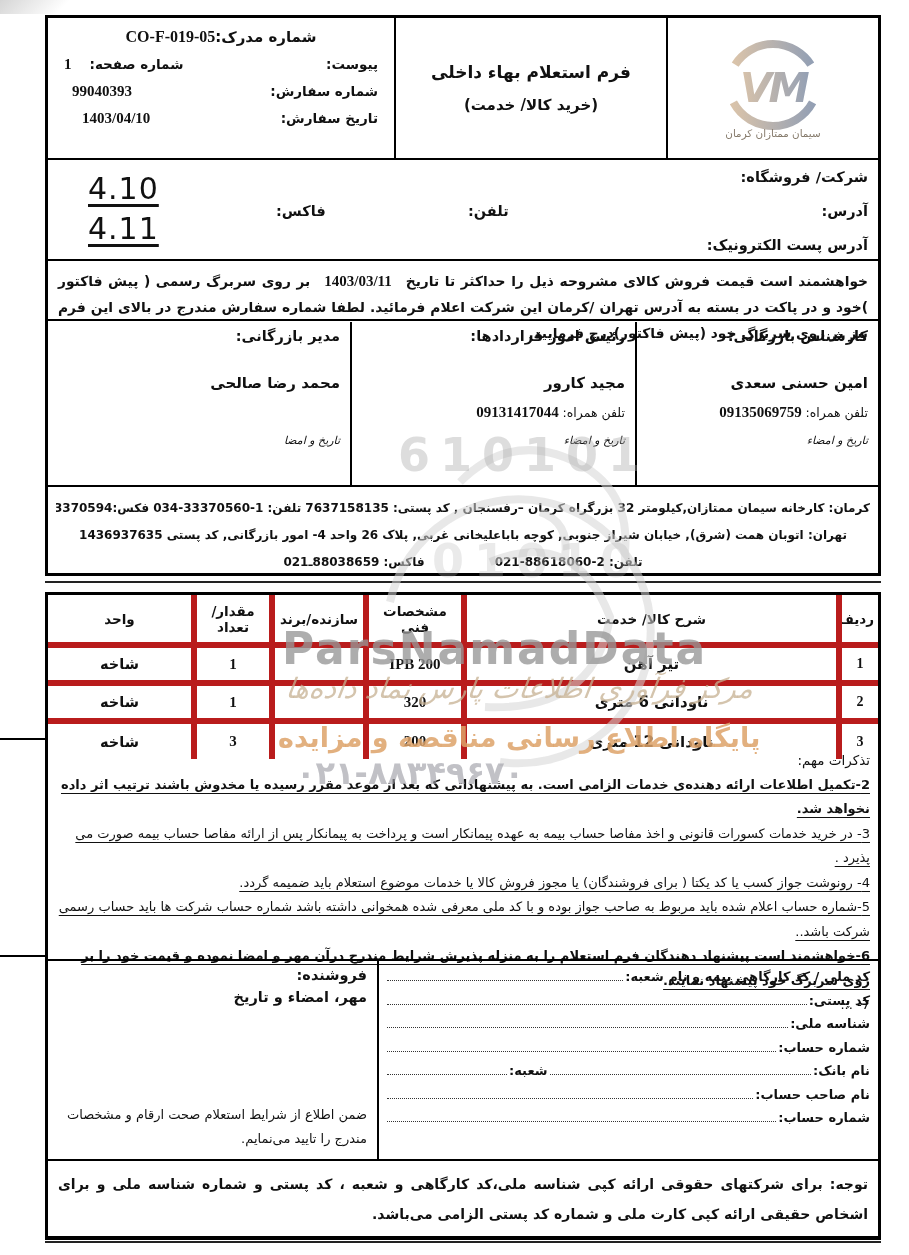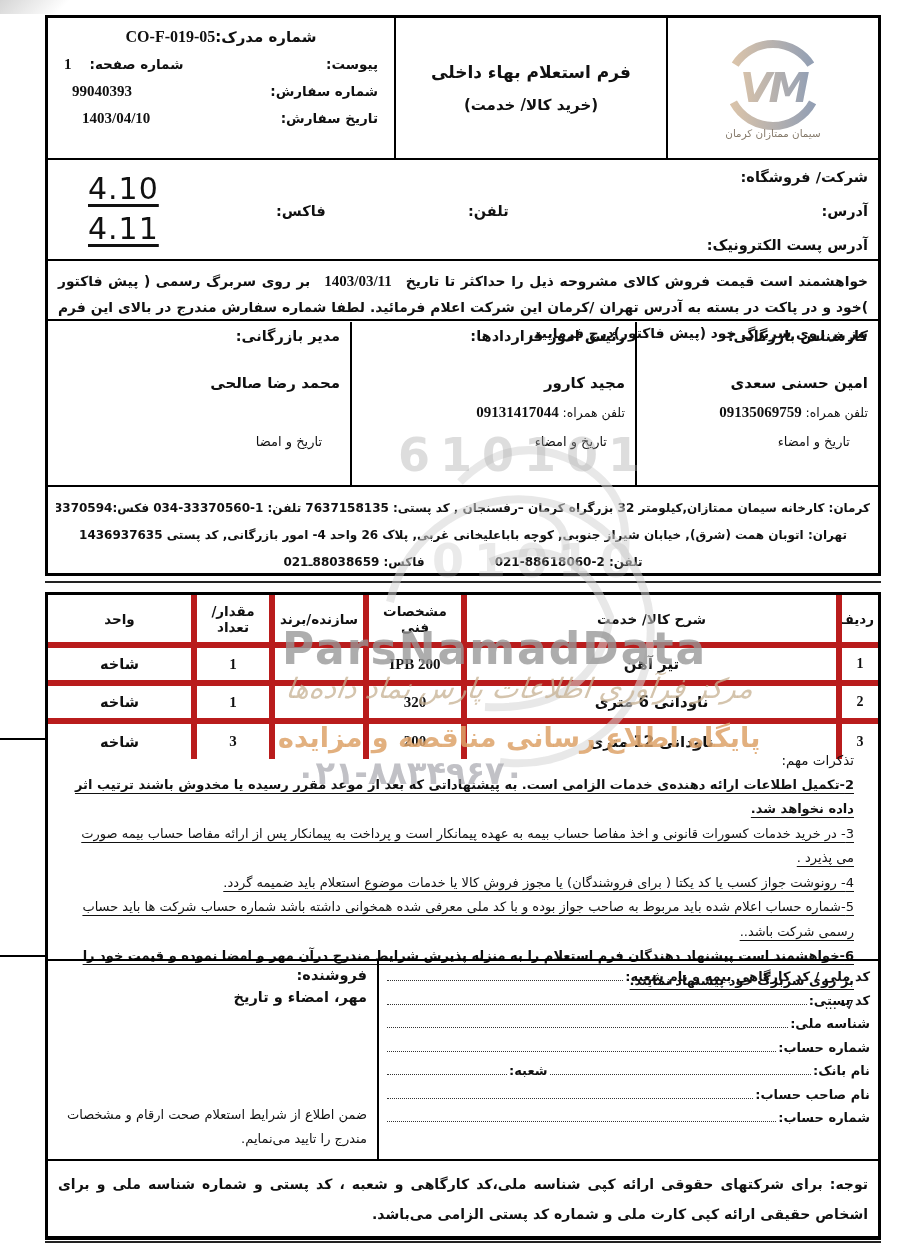--- a/index.html
+++ b/index.html
@@ -50,21 +50,21 @@
   
   .contacts{position:absolute;top:304px;right:0;width:100%;height:163px;display:flex;}
   .ccell{box-sizing:border-box;position:relative;padding:6px 10px;height:100%;}
   .ccell.c1{width:243px;border-left:2.5px solid #000;}
   .ccell.c2{width:285px;border-left:2.5px solid #000;}
   .ccell.c3{flex:1;}
   .role{font-size:14.5px;font-weight:bold;}
   .cname{position:absolute;top:52px;right:10px;font-size:15px;font-weight:bold;}
   .cmobile{position:absolute;top:82px;right:10px;font-size:12.5px;}
   .cmobile .num{font-size:15px;}
-  .csign{position:absolute;top:112px;right:28px;font-size:13px;}
+  .csign{position:absolute;top:112px;right:10px;font-size:11px;font-style:italic;}
 
   
   .addresses{position:absolute;top:470px;right:0;width:100%;height:91px;box-sizing:border-box;
              padding:7px 8px;font-size:12px;font-weight:bold;line-height:27px;}
   .addr1{white-space:nowrap;overflow:hidden;}
   .addr2{text-align:center;white-space:nowrap;}
   .addr3{text-align:center;display:flex;justify-content:center;gap:70px;}
 
   
   .dbl-line{position:absolute;left:45px;top:581px;width:836px;height:0;border-top:2px solid #222;}
@@ -79,21 +79,21 @@
   table.items tr.hd th{height:50px;font-size:13.5px;font-weight:bold;border-top:none;}
   table.items td{height:38px;}
   table.items th:first-child,table.items td:first-child{border-right:none;}
   table.items th:last-child,table.items td:last-child{border-left:none;}
   table.items tr:last-child td{border-bottom:none;}
   td.desc{font-size:15px;font-weight:bold;}
   td.spec,.qty{font-size:15px;}
   td.unit{font-size:14.5px;font-weight:bold;}
   td.rno{font-size:14px;}
 
-  .notes{position:absolute;top:150px;right:0;width:100%;box-sizing:border-box;padding:3px 24px;
+  .notes{position:absolute;top:150px;right:0;width:100%;box-sizing:border-box;padding:3px 8px;
          font-size:13px;line-height:24.5px;margin-left:16px;}
   .note-title{font-size:13.5px;}
   .note{text-decoration:underline;text-underline-offset:4px;}
   .note.nb{font-weight:bold;}
   .note.plain{text-decoration:none;}
 
   .seller-divider{top:364px;}
   .seller{position:absolute;top:366px;right:0;width:100%;height:198px;display:flex;}
   .scell{box-sizing:border-box;position:relative;height:100%;}
   .scell.fields{width:501px;border-left:2.5px solid #000;padding:8px 8px 4px 6px;}

